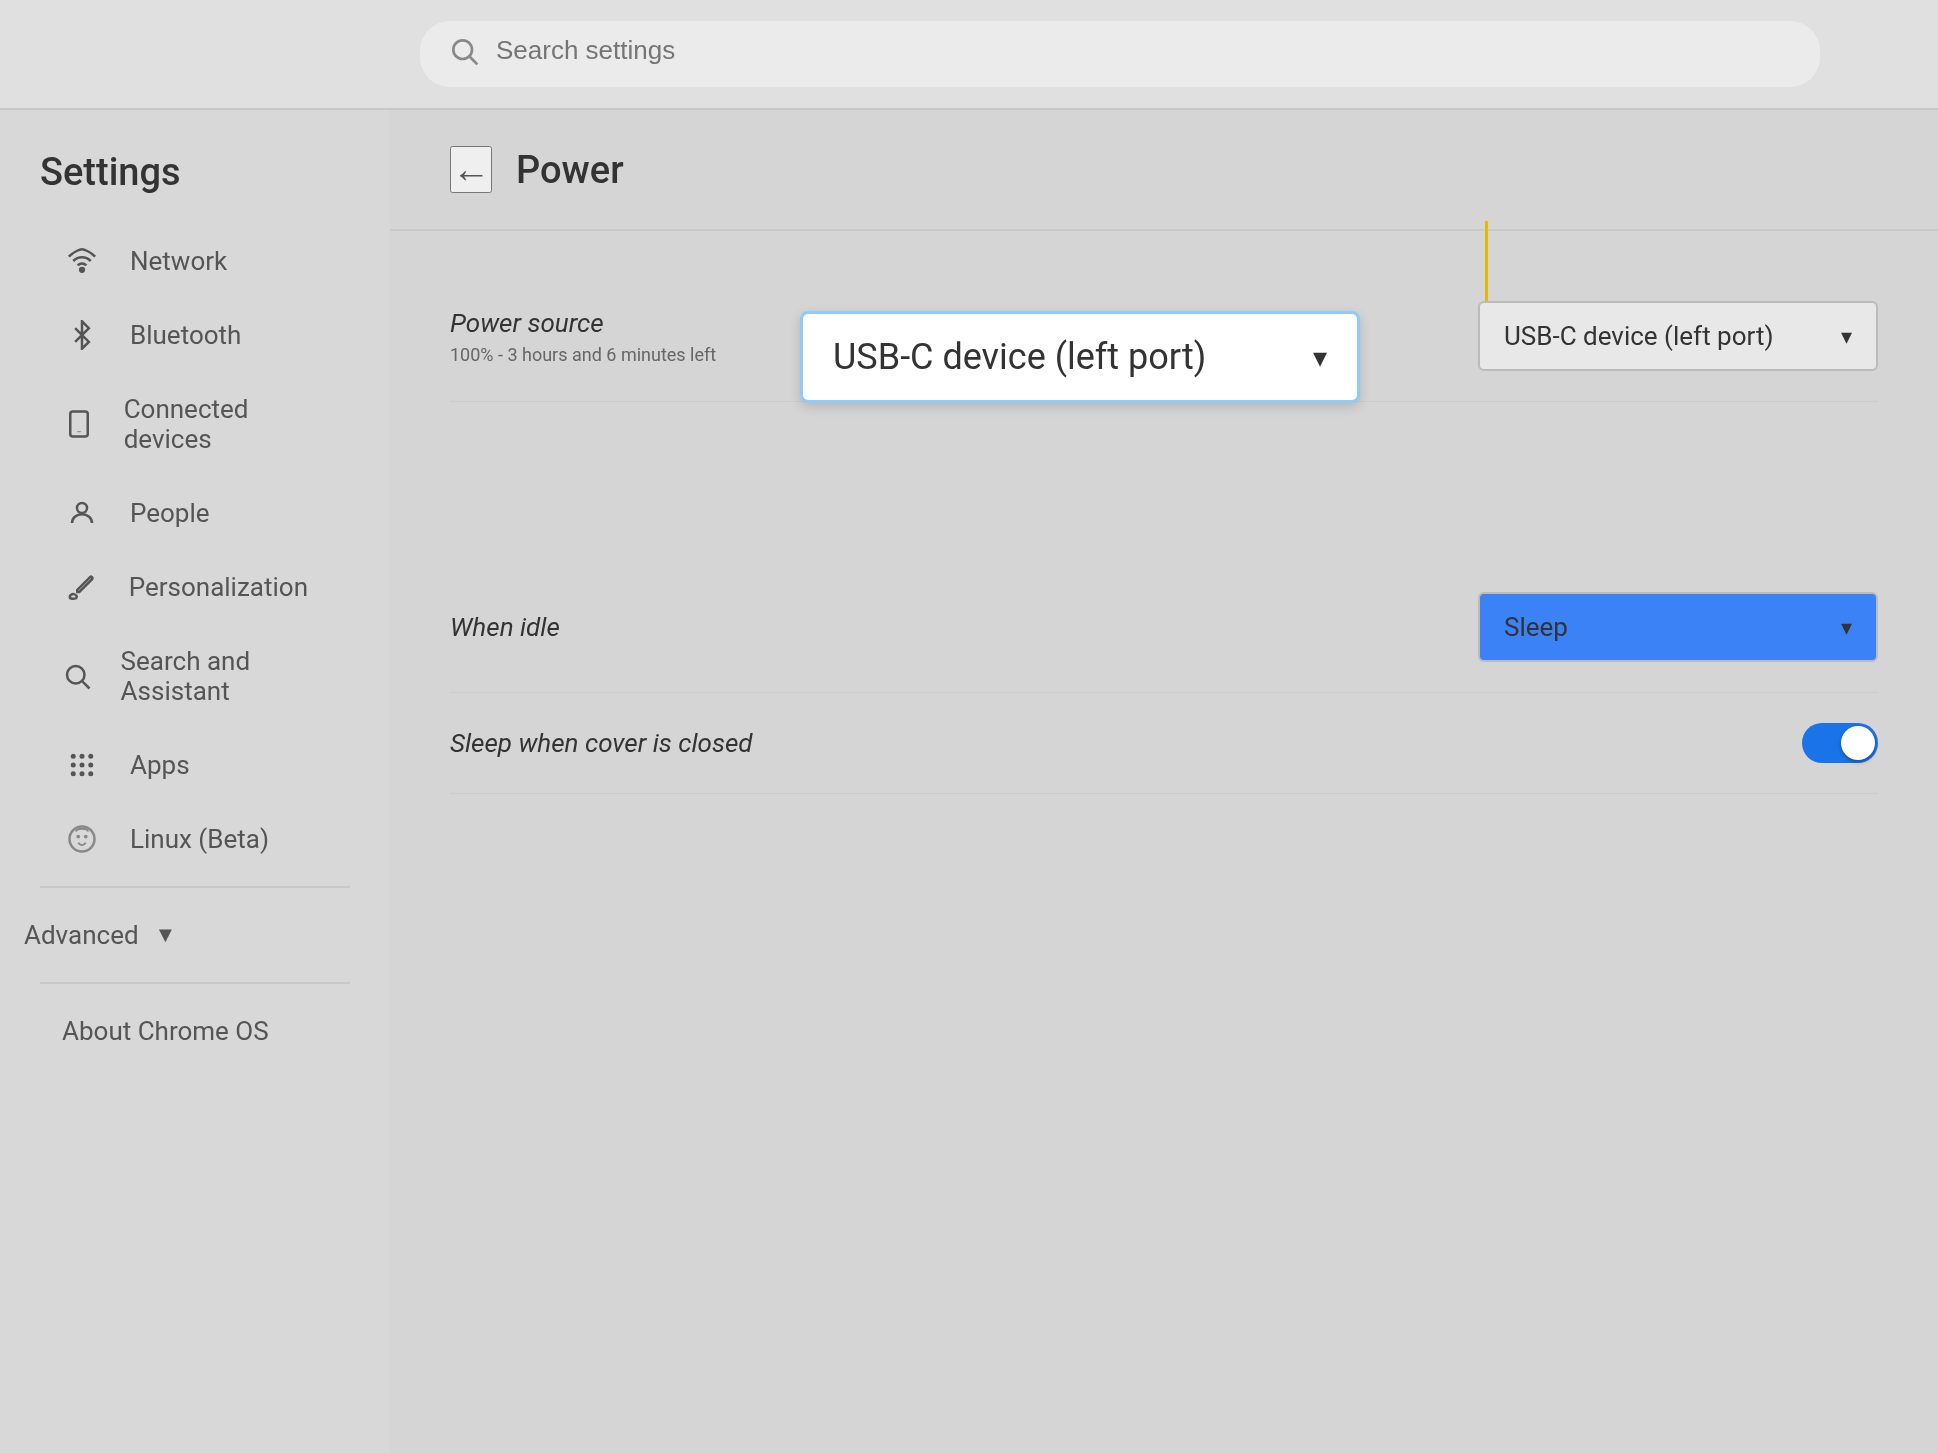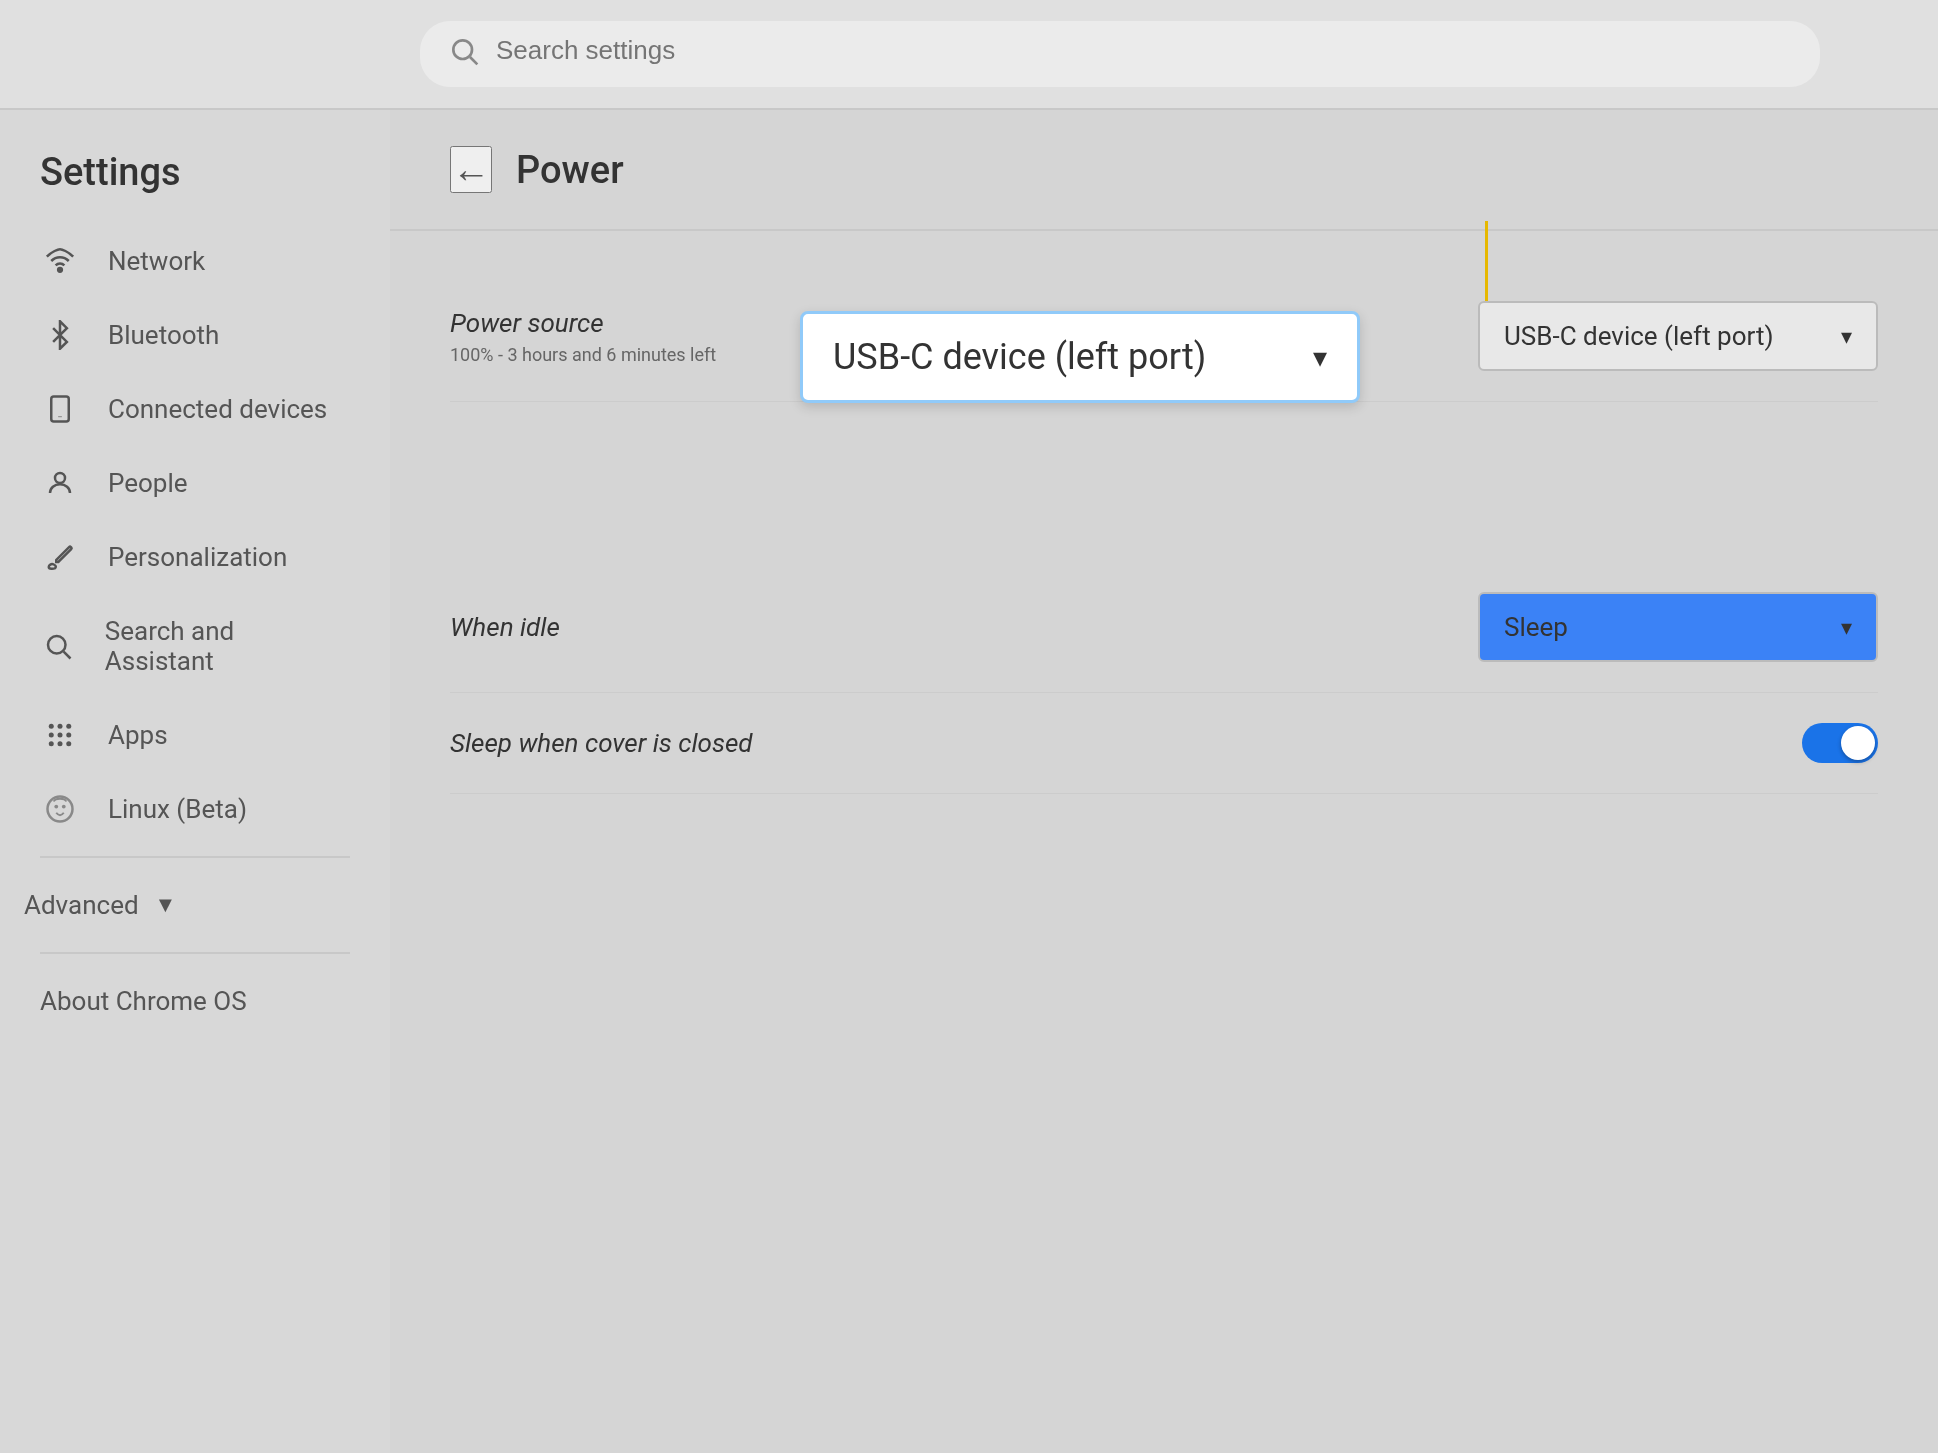--- a/index.html
+++ b/index.html
@@ -62,21 +62,21 @@
     }
     .sidebar-title {
       font-size: 38px;
       font-weight: 500;
       color: #333;
       padding: 20px 40px 30px 40px;
     }
     .sidebar-item {
       display: flex;
       align-items: center;
-      padding: 22px 40px;
+      padding: 22px 62px;
       cursor: pointer;
       border-radius: 0 40px 40px 0;
       margin-right: 20px;
       color: #555;
       font-size: 26px;
     }
     .sidebar-item.active {
       background: #b8c8e8;
       color: #1a73e8;
     }

